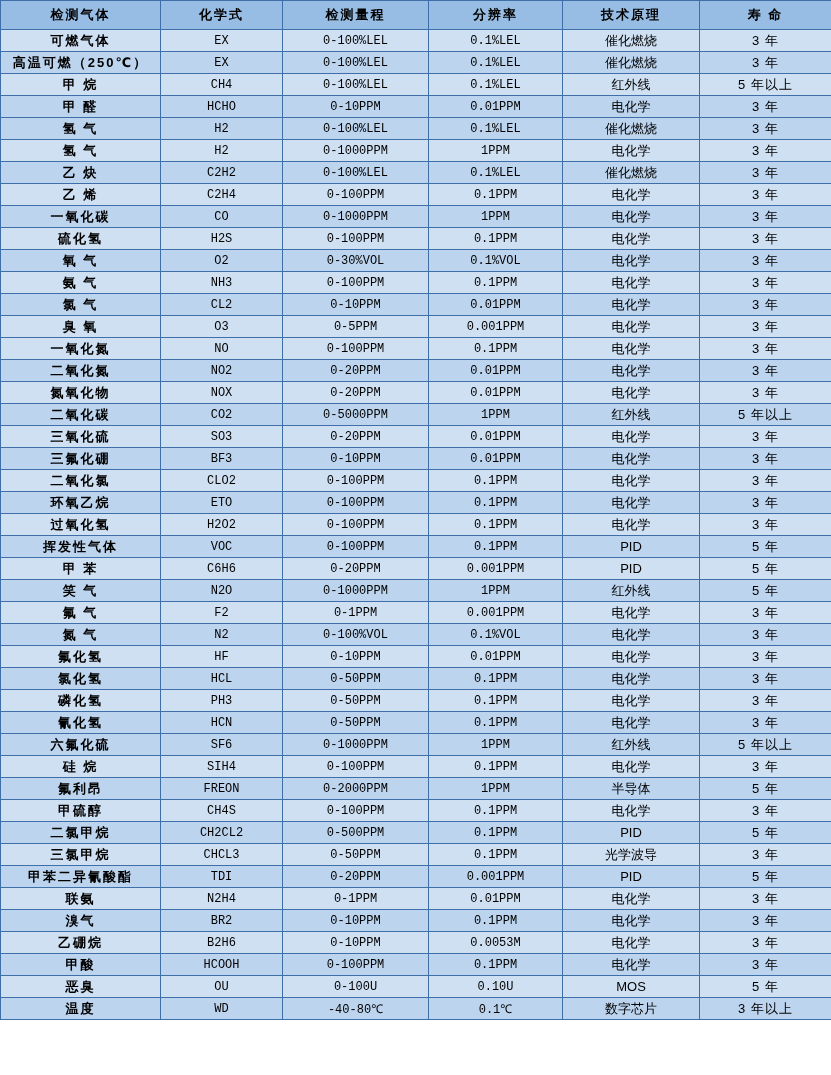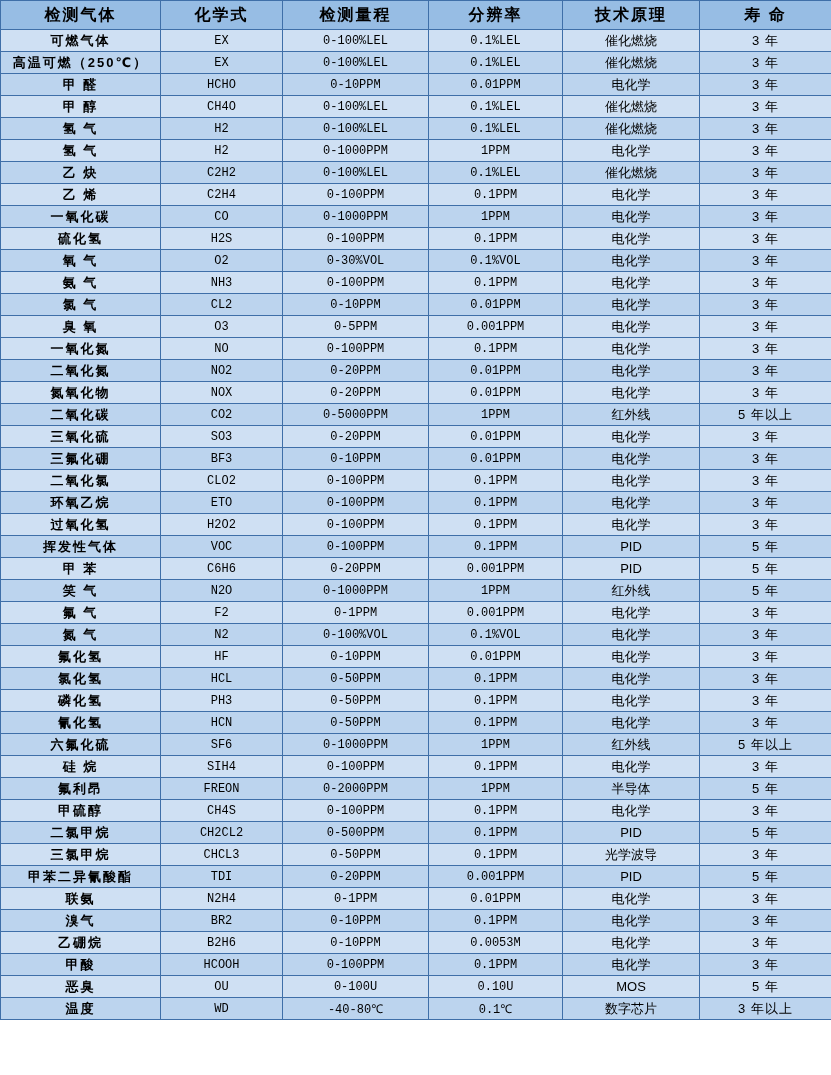--- a/index.html
+++ b/index.html
@@ -28,21 +28,21 @@
     text-align: center;
     vertical-align: middle;
     color: #000000;
     padding: 0;
     overflow: hidden;
     white-space: nowrap;
   }
   #gas-table thead th {
     height: 28px;
     background: #97bde4;
-    font-size: 16px;
+    font-size: 13px;
     font-weight: bold;
     letter-spacing: 2px;
   }
   #gas-table tbody td {
     height: 21px;
     font-size: 13px;
   }
   #gas-table tbody tr.even td {
     background: #cfe0f3;
   }
@@ -96,34 +96,34 @@
         <td class="life">3 年</td>
       </tr>
       <tr class="odd">
         <td class="name">高温可燃（250℃）</td>
         <td class="formula">EX</td>
         <td class="range">0-100%LEL</td>
         <td class="res">0.1%LEL</td>
         <td class="principle">催化燃烧</td>
         <td class="life">3 年</td>
       </tr>
+      <tr class="even">
+        <td class="name">甲 烷</td>
+        <td class="formula">CH4</td>
+        <td class="range">0-100%LEL</td>
+        <td class="res">0.1%LEL</td>
+        <td class="principle">红外线</td>
+        <td class="life">5 年以上</td>
+      </tr>
       <tr class="odd">
         <td class="name">甲 醛</td>
         <td class="formula">HCHO</td>
         <td class="range">0-10PPM</td>
         <td class="res">0.01PPM</td>
         <td class="principle">电化学</td>
-        <td class="life">3 年</td>
-      </tr>
-      <tr class="even">
-        <td class="name">甲 醇</td>
-        <td class="formula">CH4O</td>
-        <td class="range">0-100%LEL</td>
-        <td class="res">0.1%LEL</td>
-        <td class="principle">催化燃烧</td>
         <td class="life">3 年</td>
       </tr>
       <tr class="odd">
         <td class="name">氢 气</td>
         <td class="formula">H2</td>
         <td class="range">0-100%LEL</td>
         <td class="res">0.1%LEL</td>
         <td class="principle">催化燃烧</td>
         <td class="life">3 年</td>
       </tr>

